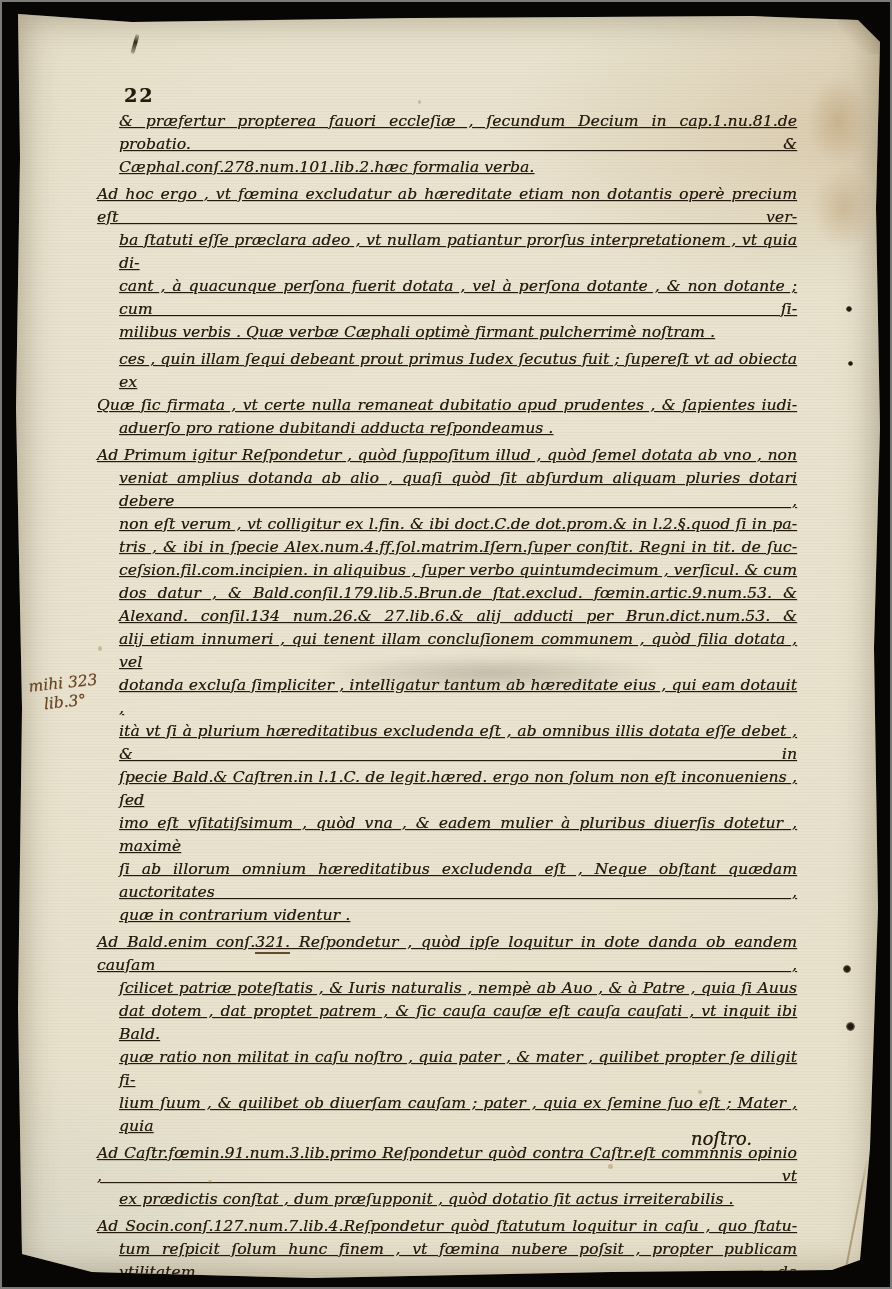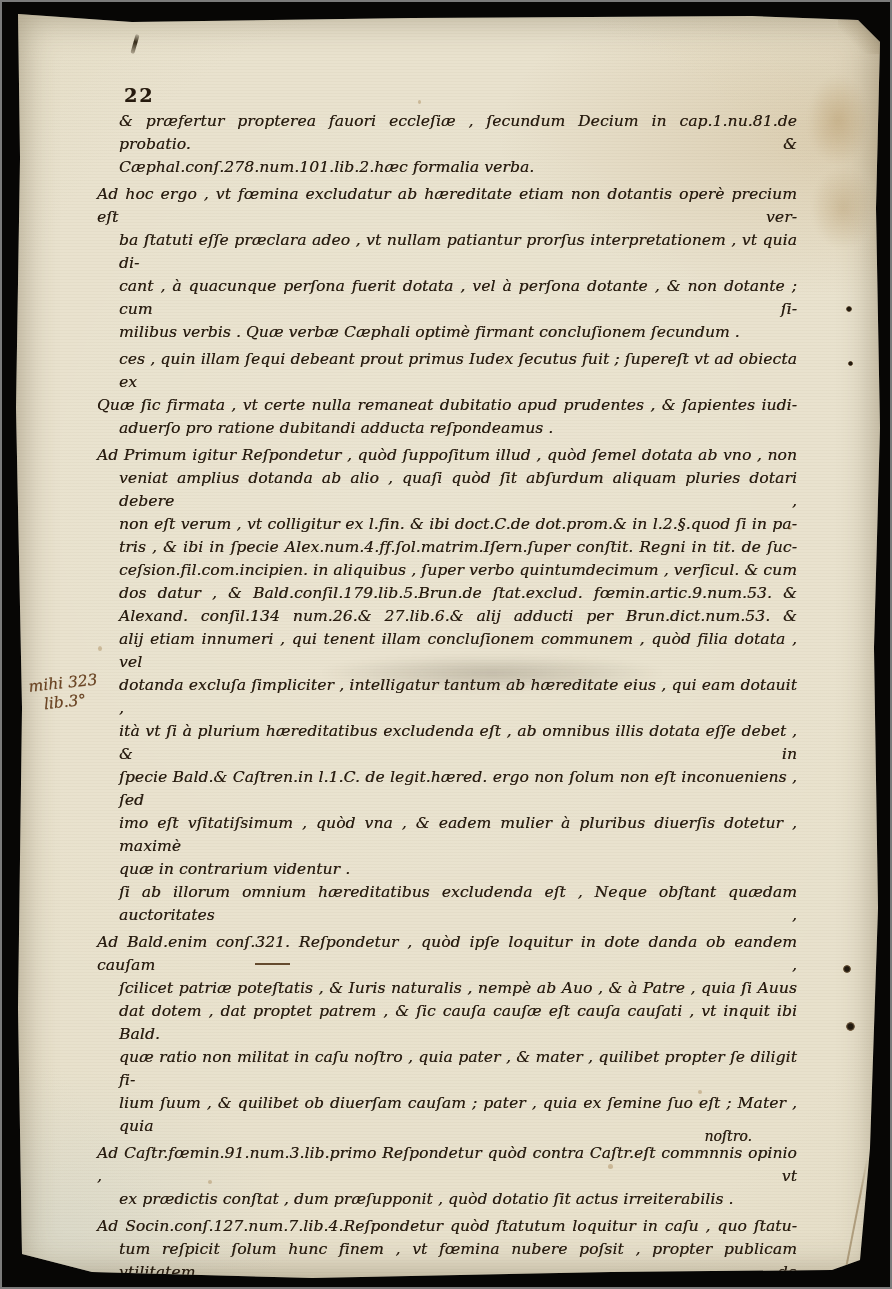--- a/index.html
+++ b/index.html
@@ -29,36 +29,36 @@
     font-size:19px; font-weight:bold; letter-spacing:2px;
     color:var(--ink); text-shadow:0.4px 0.4px 0.6px rgba(30,22,10,0.6);
   }
   .text-block {
     position:absolute; left:85px; top:102px; width:700px;
     font-style:italic; font-size:15.5px; line-height:23px;
     letter-spacing:0.1px;
     text-shadow:0.3px 0.3px 0.5px rgba(35,25,12,0.65);
   }
   .para { margin:0 0 4px 0; }
-  .line { text-align:justify; text-align-last:justify; }
+  .line { text-align:justify; text-align-last:justify;text-decoration:underline; }
   .line.last { text-align-last:auto; }
   .para.hanging .line { padding-left:22px; }
   .para.hanging .line.first { padding-left:0; }
   .para.flush .line { padding-left:22px; }
-  .hand-underline { border-bottom:2.5px solid rgba(78,48,18,0.85); padding-bottom:12px; }
+  .hand-underline { border-bottom:2.5px solid rgba(78,48,18,0.85); padding-bottom:1px; }
   .marginal-note {
     position:absolute; left:14px; top:666px; width:76px;
     font-style:italic; font-size:15.5px; line-height:19px;
     color:var(--margin-ink); transform:rotate(-6deg);
     text-align:center;
     text-shadow:0.3px 0.3px 0.4px rgba(90,60,30,0.5);
   }
   .catchword {
     position:absolute; left:560px; top:1120px; width:180px;
-    text-align:right; font-style:italic; font-size:14px;
+    text-align:right; font-style:italic; font-size:18px;
     text-shadow:0.3px 0.3px 0.5px rgba(35,25,12,0.65);
   }
   
   .ink-tick {
     position:absolute; left:121px; top:26px; width:4px; height:20px;
     background:linear-gradient(180deg, rgba(40,30,15,0.2), rgba(45,34,16,0.95) 40%, rgba(60,45,22,0.3));
     border-radius:3px; transform:rotate(16deg);
   }
   .ink-smudge {
     position:absolute; left:240px; top:640px; width:480px; height:50px;
@@ -113,42 +113,42 @@
 
     <div class="text-block">
         <div class="para flush">
           <div class="line first">&amp; præfertur propterea fauori eccleſiæ , ſecundum Decium in cap.1.nu.81.de probatio. &amp;</div>
           <div class="line last">Cæphal.conſ.278.num.101.lib.2.hæc formalia verba.</div>
         </div>
         <div class="para hanging">
           <div class="line first">Ad hoc ergo , vt fœmina excludatur ab hæreditate etiam non dotantis operè precium eſt ver-</div>
           <div class="line">ba ſtatuti eſſe præclara adeo , vt nullam patiantur prorſus interpretationem , vt quia di-</div>
           <div class="line">cant , à quacunque perſona fuerit dotata , vel à perſona dotante , &amp; non dotante ; cum ſi-</div>
-          <div class="line last">milibus verbis .  Quæ verbæ Cæphali optimè firmant concluſionem ſecundum .</div>
+          <div class="line last">milibus verbis .  Quæ verbæ Cæphali optimè firmant pulcherrimè noſtram .</div>
         </div>
         <div class="para hanging">
           <div class="line">ces , quin illam ſequi debeant prout primus Iudex ſecutus fuit ; ſupereſt vt ad obiecta ex</div>
           <div class="line first">Quæ ſic firmata , vt certe nulla remaneat dubitatio apud prudentes , &amp; ſapientes iudi-</div>
           <div class="line last">aduerſo pro ratione dubitandi adducta reſpondeamus .</div>
         </div>
         <div class="para hanging">
           <div class="line first">Ad Primum igitur Reſpondetur , quòd ſuppoſitum illud , quòd ſemel dotata ab vno , non</div>
           <div class="line">veniat amplius dotanda ab alio , quaſi quòd ſit abſurdum aliquam pluries dotari debere ,</div>
           <div class="line">non eſt verum , vt colligitur ex l.fin. &amp; ibi doct.C.de dot.prom.&amp; in l.2.§.quod ſi in pa-</div>
           <div class="line">tris , &amp; ibi in ſpecie Alex.num.4.ff.ſol.matrim.Iſern.ſuper conſtit. Regni in tit. de ſuc-</div>
           <div class="line">ceſsion.fil.com.incipien. in aliquibus , ſuper verbo quintumdecimum , verſicul. &amp; cum</div>
           <div class="line">dos datur , &amp; Bald.conſil.179.lib.5.Brun.de ſtat.exclud. fœmin.artic.9.num.53. &amp;</div>
           <div class="line">Alexand. conſil.134 num.26.&amp; 27.lib.6.&amp; alij adducti per Brun.dict.num.53. &amp;</div>
           <div class="line">alij etiam innumeri , qui tenent illam concluſionem communem , quòd filia dotata , vel</div>
           <div class="line">dotanda excluſa ſimpliciter , intelligatur tantum ab hæreditate eius , qui eam dotauit ,</div>
           <div class="line">ità vt ſi à plurium hæreditatibus excludenda eſt , ab omnibus illis dotata eſſe debet , &amp; in</div>
           <div class="line">ſpecie Bald.&amp; Caſtren.in l.1.C. de legit.hæred. ergo non ſolum non eſt inconueniens , ſed</div>
           <div class="line">imo eſt vſitatiſsimum , quòd vna , &amp; eadem mulier à pluribus diuerſis dotetur , maximè</div>
+          <div class="line">ſi ab illorum omnium hæreditatibus excludenda eſt , Neque obſtant quædam auctoritates ,</div>
           <div class="line last">quæ in contrarium videntur .</div>
-          <div class="line">ſi ab illorum omnium hæreditatibus excludenda eſt , Neque obſtant quædam auctoritates ,</div>
         </div>
         <div class="para hanging">
           <div class="line first">Ad Bald.enim conſ.<span class="hand-underline">321.</span>  Reſpondetur , quòd ipſe loquitur in dote danda ob eandem cauſam ,</div>
           <div class="line">ſcilicet patriæ poteſtatis , &amp; Iuris naturalis , nempè ab Auo , &amp; à Patre , quia ſi Auus</div>
           <div class="line">dat dotem , dat proptet patrem , &amp; ſic cauſa cauſæ eſt cauſa cauſati , vt inquit ibi Bald.</div>
           <div class="line">quæ ratio non militat in caſu noſtro , quia pater , &amp; mater , quilibet propter ſe diligit fi-</div>
           <div class="line">lium ſuum , &amp; quilibet ob diuerſam cauſam ;  pater , quia ex ſemine ſuo eſt ; Mater , quia</div>
         </div>
         <div class="para hanging">
           <div class="line first">Ad Caſtr.fœmin.91.num.3.lib.primo Reſpondetur quòd contra Caſtr.eſt commnnis opinio , vt</div>

